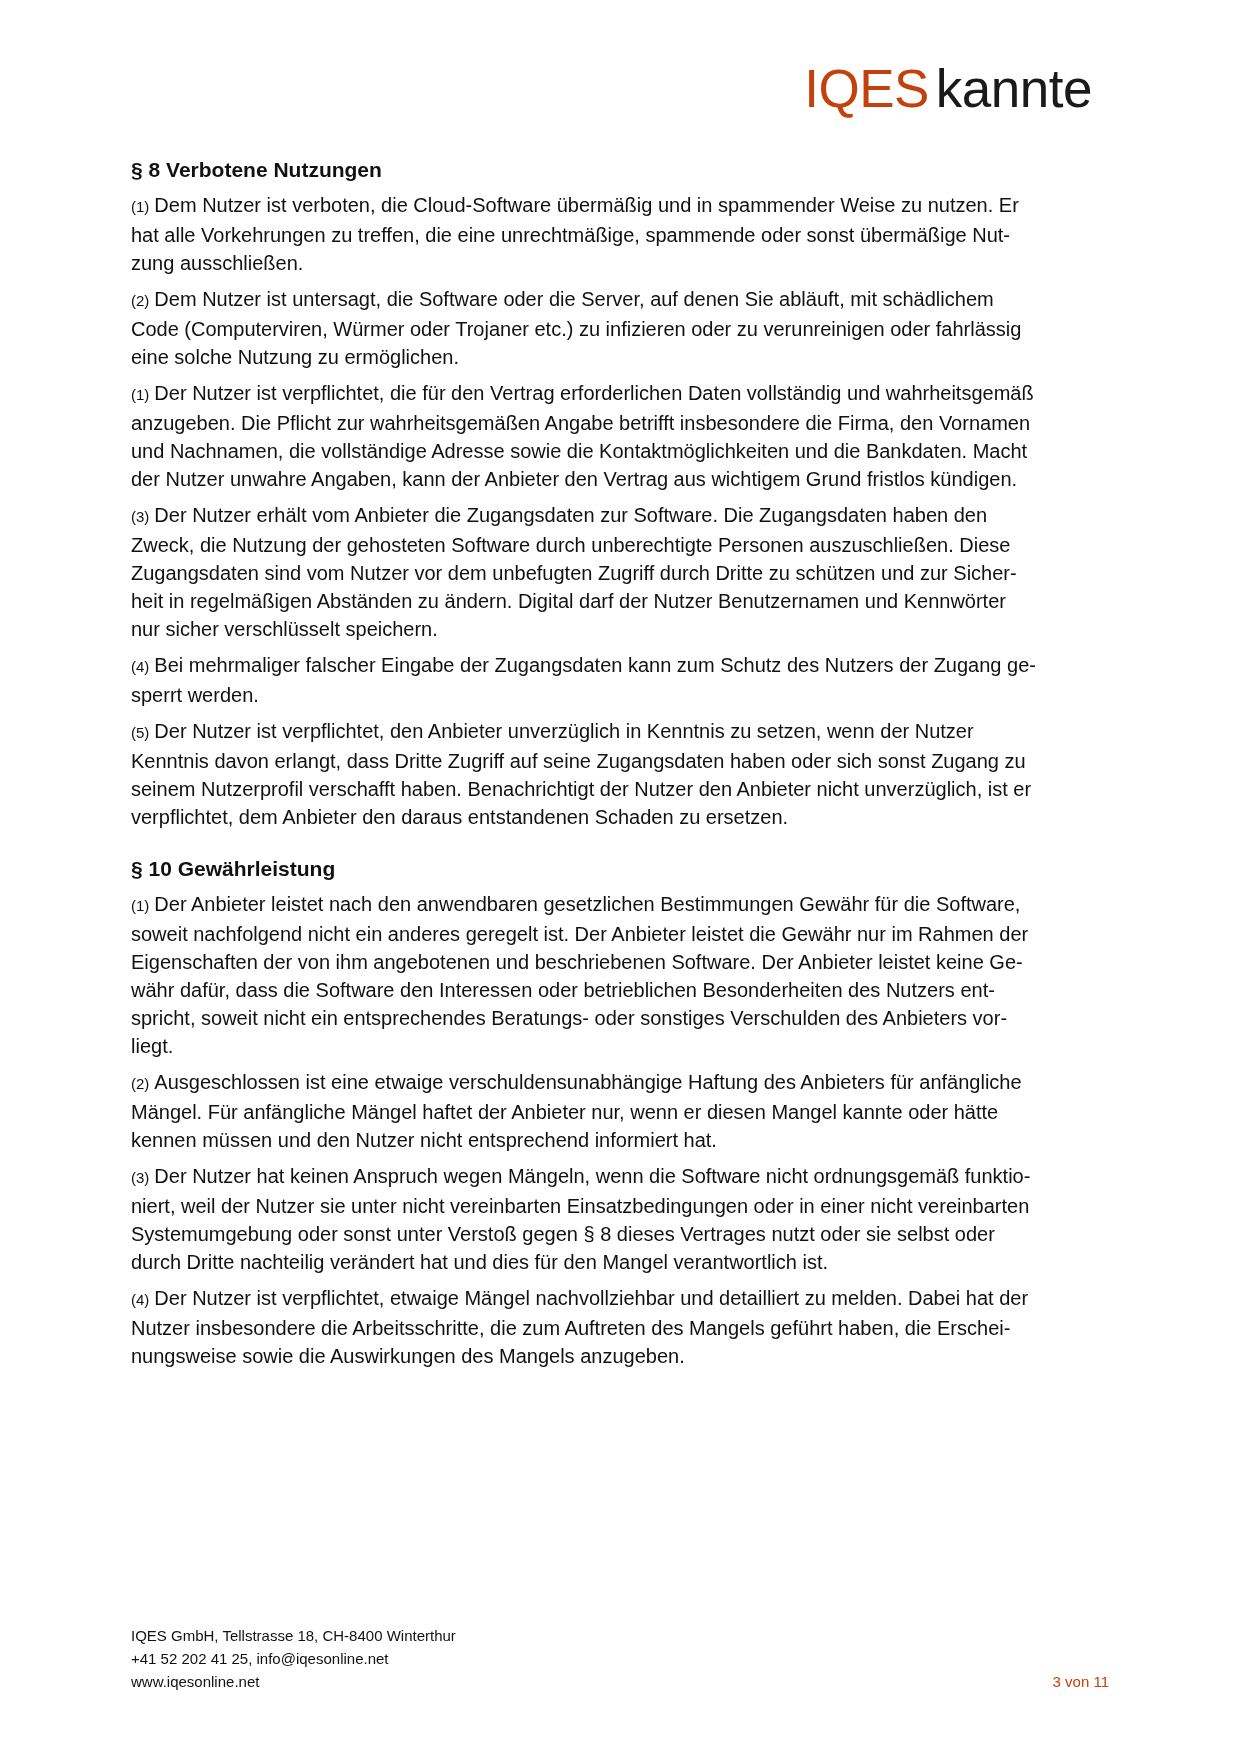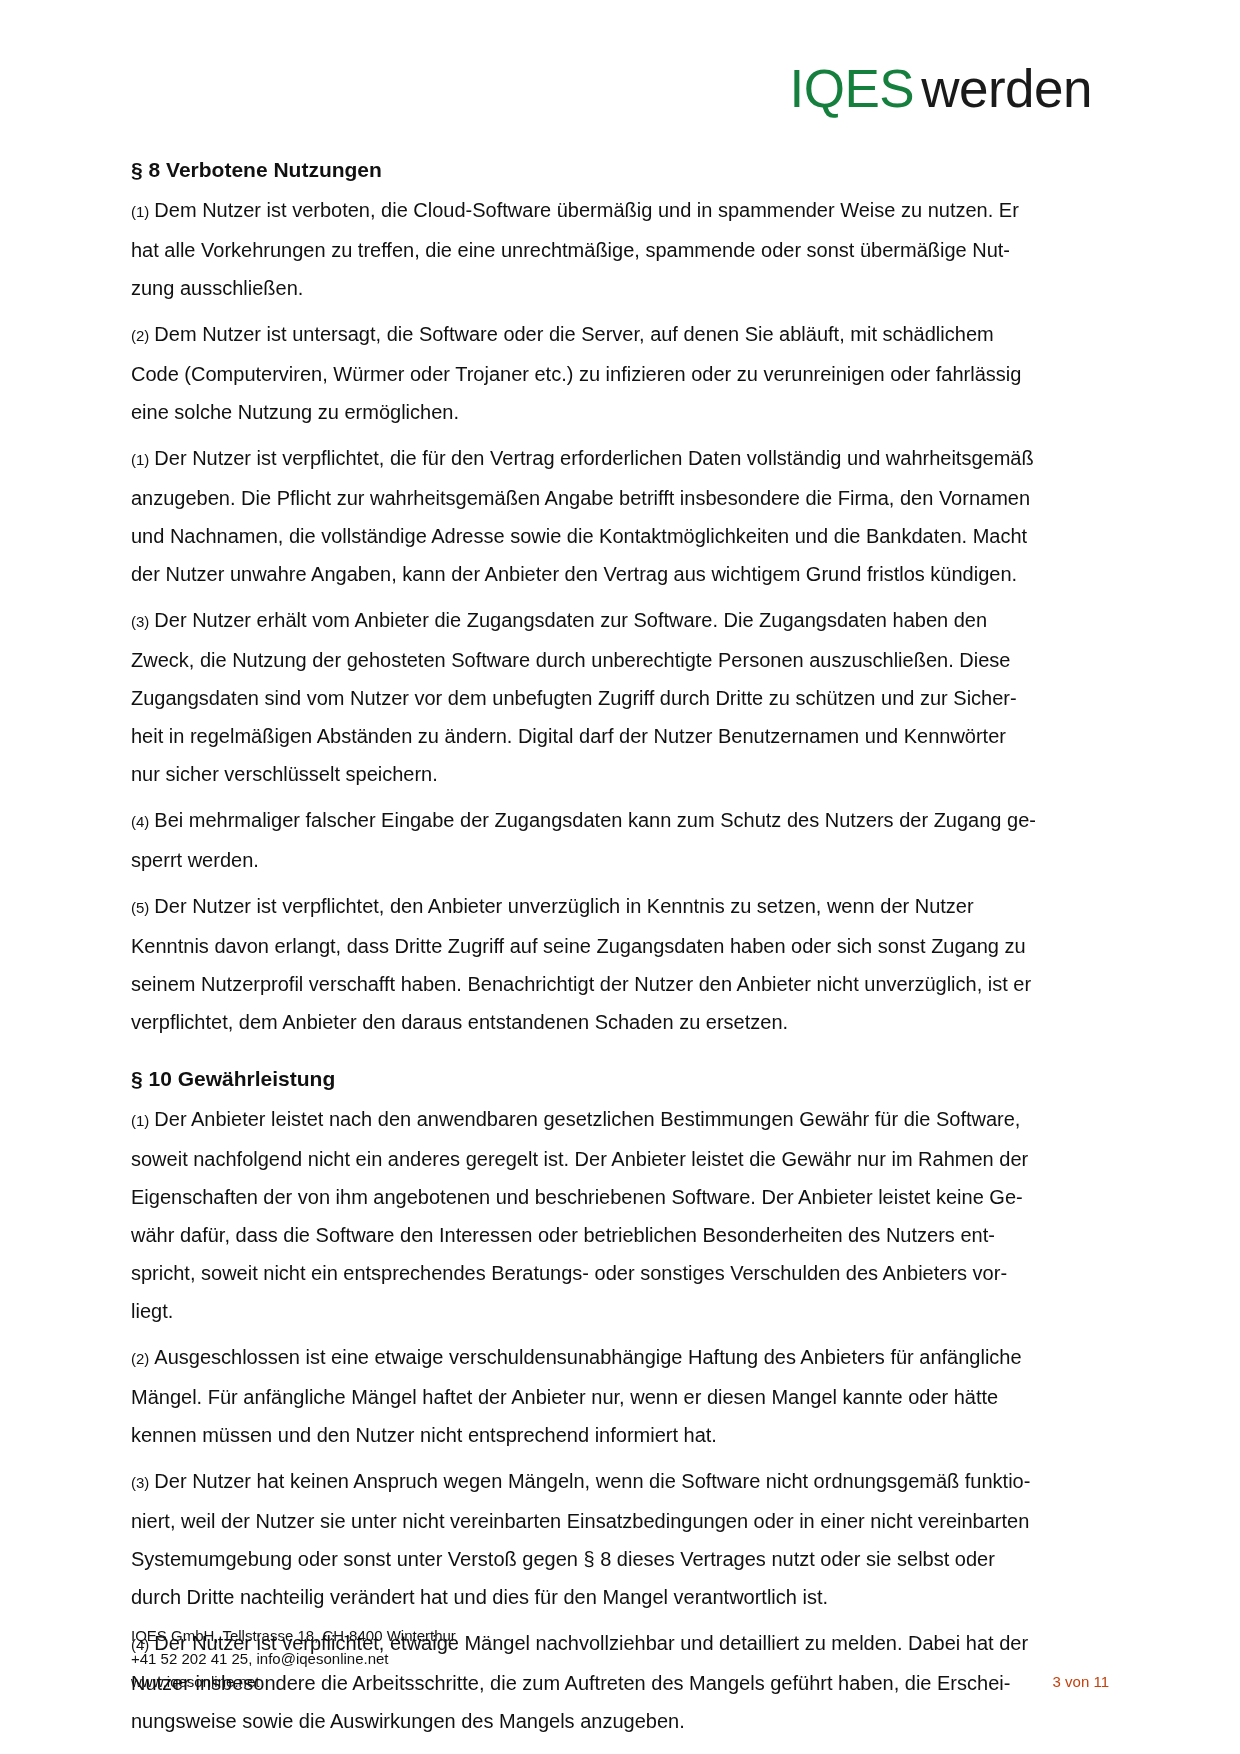--- a/index.html
+++ b/index.html
@@ -38,21 +38,21 @@
     .sec-heading {
       font-size: 21px;
       font-weight: 700;
       line-height: 27px;
       margin: 24px 0 8px 0;
       color: #111111;
     }
     .section:first-child .sec-heading { margin-top: 0; }
     .para {
       font-size: 20px;
-      line-height: 38px;
+      line-height: 28px;
       margin: 0 0 8px 0;
       color: #111111;
     }
     .pmark {
       font-size: 15px;
       margin-right: 5px;
     }
     .ptext {
       white-space: pre-wrap;
     }
@@ -73,21 +73,21 @@
       color: #c2410c;
       text-align: right;
     }
   </style>
 </head>
 <body>
 
 <div class="page">
 
   <div class="logo">
-    <span class="logo-iqes" style="color: #15803d;">IQES</span><span class="logo-online">werden</span>
+    <span class="logo-iqes" style="color: #c2410c;">IQES</span><span class="logo-online">kannte</span>
   </div>
 
   <div class="content">
 
     <div class="section">
       <div class="sec-heading">§ 8 Verbotene Nutzungen</div>
       <p class="para"><span class="pmark">(1)</span><span class="ptext">Dem Nutzer ist verboten, die Cloud-Software übermäßig und in spammender Weise zu nutzen. Er
 hat alle Vorkehrungen zu treffen, die eine unrechtmäßige, spammende oder sonst übermäßige Nut-
 zung ausschließen.</span></p>
       <p class="para"><span class="pmark">(2)</span><span class="ptext">Dem Nutzer ist untersagt, die Software oder die Server, auf denen Sie abläuft, mit schädlichem

